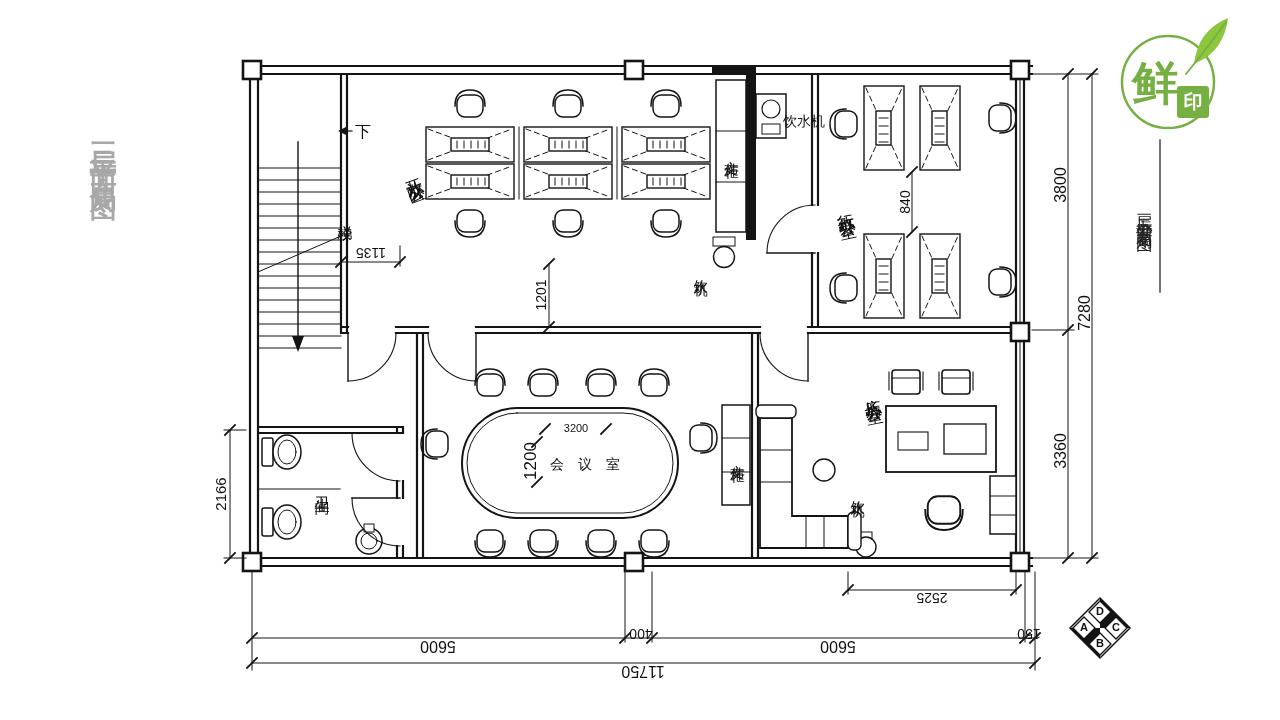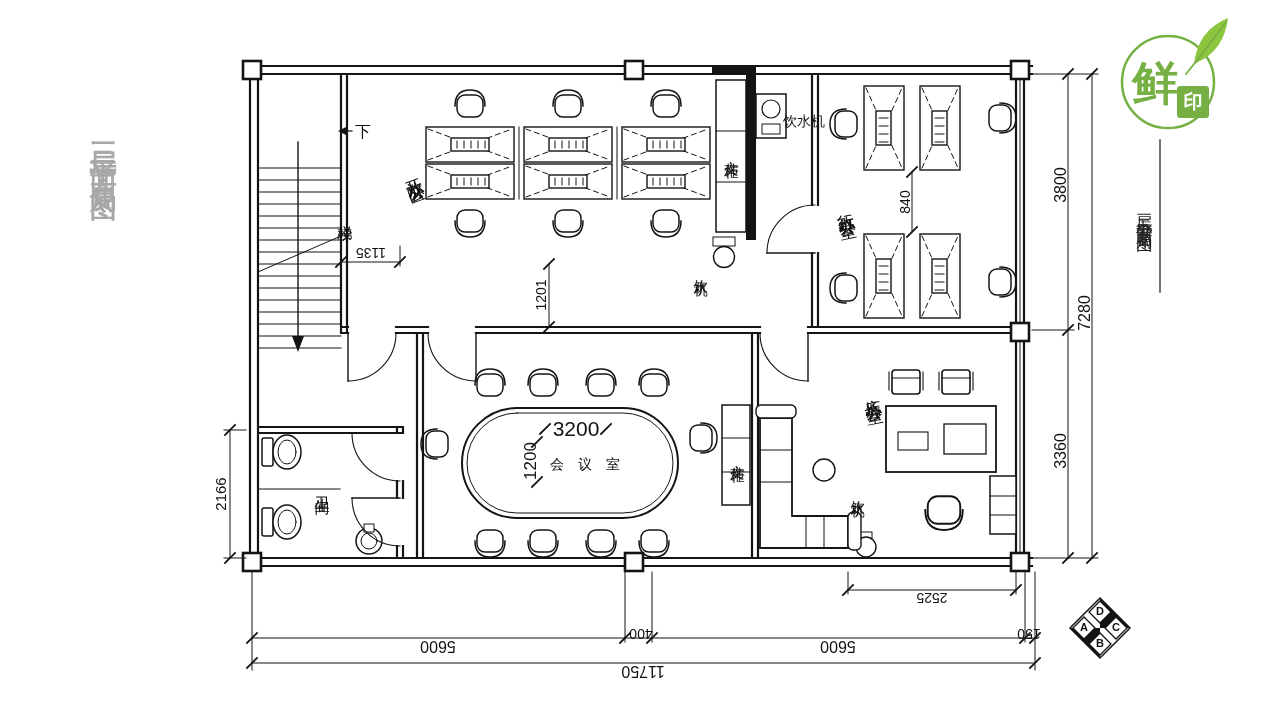--- a/index.html
+++ b/index.html
@@ -257,21 +257,21 @@
 <div class="lbl v" style="left:322px;top:487px;font-size:15px;">卫生间</div>
 <div class="lbl v" style="left:731px;top:152px;font-size:14.5px;">文件柜</div>
 <div class="lbl v" style="left:737px;top:456px;font-size:14.5px;">文件柜</div>
 <div class="lbl" style="left:804px;top:121px;font-size:14px;">饮水机</div>
 <div class="lbl v" style="left:701px;top:271px;font-size:14px;">饮水机</div>
 <div class="lbl v" style="left:858px;top:492px;font-size:14px;">饮水机</div>
 <div class="lbl v" style="left:842px;top:206px;font-size:17px;transform:translate(-50%,-50%) rotate(-12deg);">行政办公室</div>
 <div class="lbl v" style="left:869px;top:391px;font-size:17px;transform:translate(-50%,-50%) rotate(-11deg);">店长办公室</div>
 <div class="lbl" style="left:592px;top:464px;font-size:14px;letter-spacing:14px;">会议室</div>
 
-<div class="lbl" style="left:576px;top:429px;font-size:21px;">3200</div>
+<div class="lbl" style="left:576px;top:429px;font-size:11px;">3200</div>
 <div class="lbl" style="left:531px;top:461px;font-size:17px;transform:translate(-50%,-50%) rotate(-90deg);">1200</div>
 <div class="lbl" style="left:221px;top:494px;font-size:15px;transform:translate(-50%,-50%) rotate(-90deg);">2166</div>
 <div class="lbl" style="left:371px;top:253px;font-size:14px;transform:translate(-50%,-50%) rotate(180deg);">1135</div>
 <div class="lbl" style="left:541px;top:295px;font-size:14px;transform:translate(-50%,-50%) rotate(-90deg);">1201</div>
 <div class="lbl" style="left:905px;top:202px;font-size:14px;transform:translate(-50%,-50%) rotate(-90deg);">840</div>
 <div class="lbl" style="left:1061px;top:185px;font-size:16px;transform:translate(-50%,-50%) rotate(-90deg);">3800</div>
 <div class="lbl" style="left:1085px;top:313px;font-size:16px;transform:translate(-50%,-50%) rotate(-90deg);">7280</div>
 <div class="lbl" style="left:1061px;top:451px;font-size:16px;transform:translate(-50%,-50%) rotate(-90deg);">3360</div>
 <div class="lbl" style="left:932px;top:598px;font-size:14px;transform:translate(-50%,-50%) rotate(180deg);">2525</div>
 <div class="lbl" style="left:438px;top:646px;font-size:16px;transform:translate(-50%,-50%) rotate(180deg);">5600</div>

